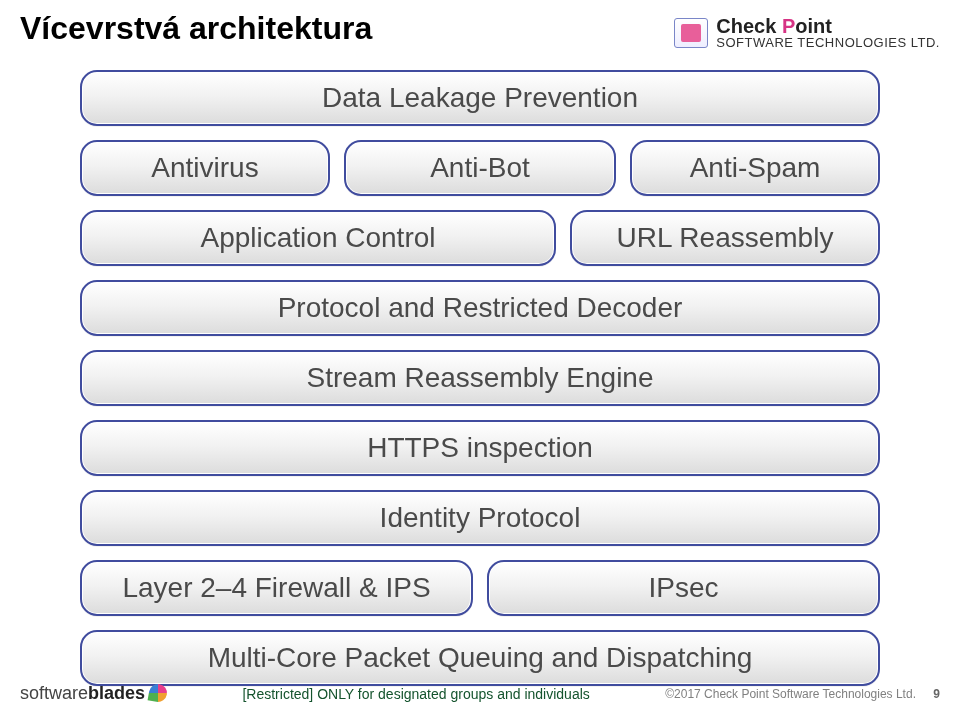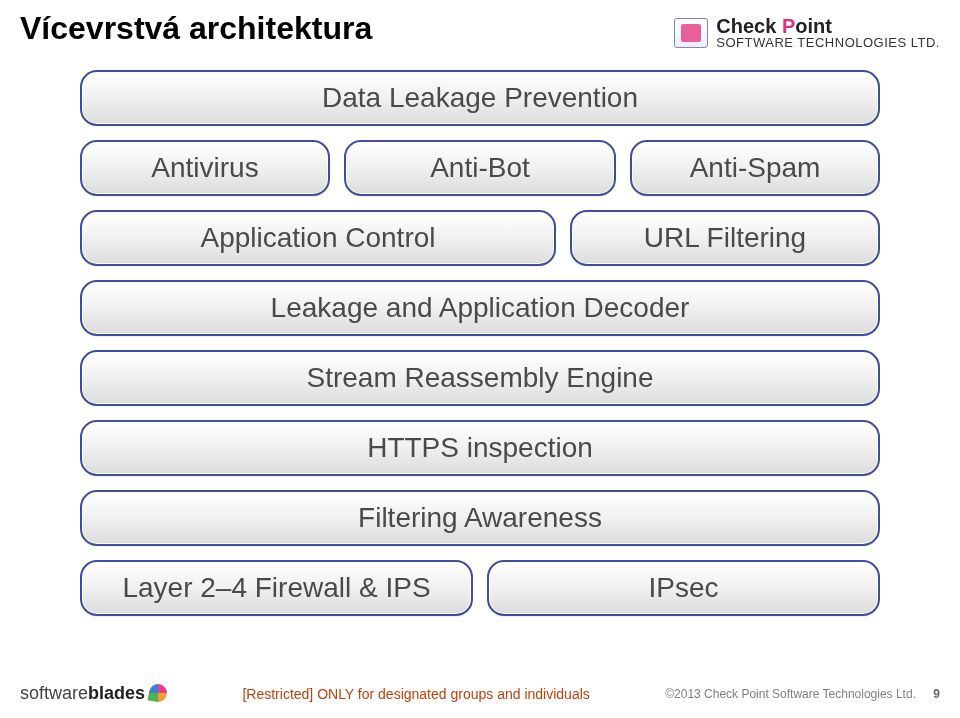--- a/index.html
+++ b/index.html
@@ -109,21 +109,21 @@
     background:
       conic-gradient(from -10deg,
         #e83e8c 0 90deg,
         #f0a030 90deg 180deg,
         #4fb04f 180deg 270deg,
         #3a7fd5 270deg 360deg);
     border-radius: 50% 50% 50% 0;
     transform: rotate(10deg);
     vertical-align:-3px;
   }
-  .restricted { font-size: 14px; color:#c2410c; flex:1; text-align:center; }
+  .restricted { font-size: 14px; color:#14532d; flex:1; text-align:center; }
   .copyright  { font-size: 12px; color:#808080; }
   .copyright .pno { display:inline-block; margin-left:14px; font-weight:bold; color:#666; }
 </style>
 </head>
 <body>
 
 <div class="header">
   <div class="title">Vícevrstvá architektura</div>
   <div class="logo-block">
     <span class="logo-badge"></span>
@@ -143,49 +143,52 @@
   </div>
 
   <div class="row">
     <div class="block med">Antivirus</div>
     <div class="block">Anti-Bot</div>
     <div class="block med">Anti-Spam</div>
   </div>
 
   <div class="row">
     <div class="block">Application Control</div>
-    <div class="block medlong">URL Filtering</div>
+    <div class="block medlong">URL Reassembly</div>
   </div>
 
   <div class="row">
-    <div class="block">Leakage and Application Decoder</div>
+    <div class="block">Protocol and Restricted Decoder</div>
   </div>
 
   <div class="row">
     <div class="block">Stream Reassembly Engine</div>
   </div>
 
   <div class="row">
     <div class="block">HTTPS inspection</div>
   </div>
 
   <div class="row">
-    <div class="block">Filtering Awareness</div>
+    <div class="block">Identity Protocol</div>
   </div>
 
   <div class="row">
     <div class="block half">Layer 2–4 Firewall &amp; IPS</div>
     <div class="block half">IPsec</div>
   </div>
 
+  <div class="row">
+    <div class="block">Multi-Core Packet Queuing and Dispatching</div>
+  </div>
 
 </div>
 
 <div class="footer">
   <span class="sw-logo">
     <span>software</span><span class="b">blades</span><span class="fan"></span>
   </span>
   <span class="restricted">[Restricted] ONLY for designated groups and individuals</span>
   <span class="copyright">
-    <span>©2013 Check Point Software Technologies Ltd.</span>
+    <span>©2017 Check Point Software Technologies Ltd.</span>
     <span class="pno">9</span>
   </span>
 </div>
 
 </body></html>

